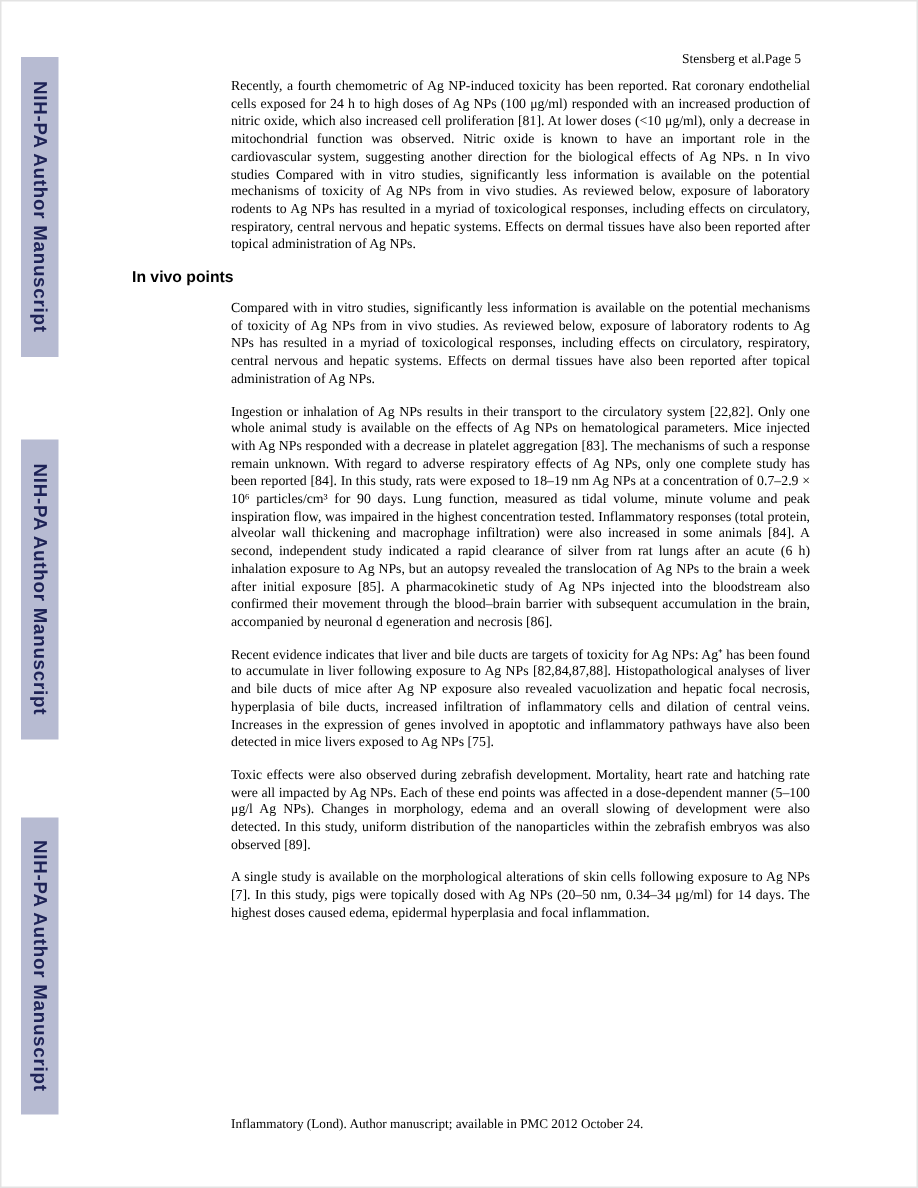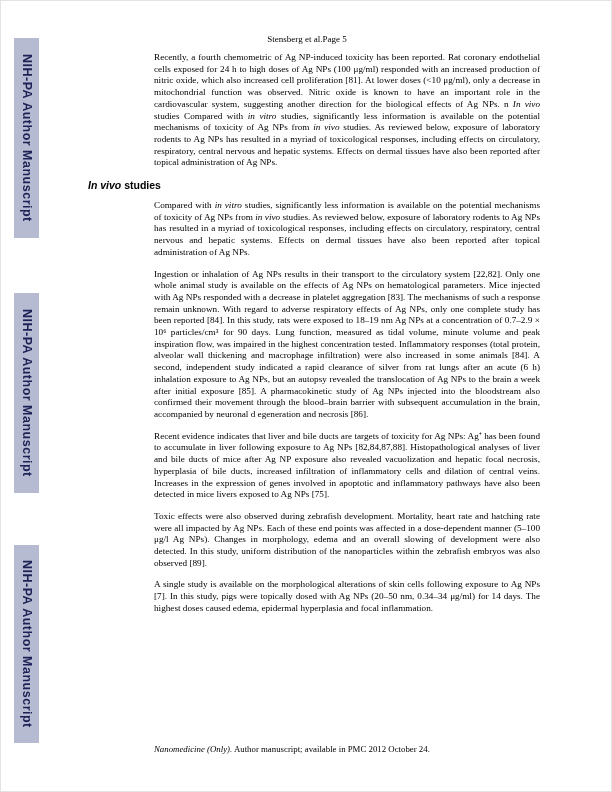--- a/index.html
+++ b/index.html
@@ -24,40 +24,40 @@
     font-size:12.5px;
     letter-spacing:0.5px;
     white-space:nowrap;
   }
   .bar-1{top:38px;height:200px;}
   .bar-2{top:293px;height:200px;}
   .bar-3{top:545px;height:198px;}
   .running-header{
     position:absolute;
     top:34px;left:80px;right:78px;
-    display:flex;justify-content:center;
+    display:flex;justify-content:flex-end;
     font-size:9px;
   }
   .content{
     position:absolute;
     top:52px;left:88px;right:72px;
   }
   .para{
     margin:0 0 10px 66px;
     font-size:9.2px;
     line-height:11.7px;
     text-align:justify;
   }
   .sec-heading{
     font-family:"Liberation Sans", sans-serif;
     font-size:10.5px;
     font-weight:bold;
     margin:3px 0 9px 0;
   }
-  .it{font-style:italic;}
+  .it{}
   .footer-citation{
     position:absolute;
     left:154px;top:744px;
     font-size:8.8px;
   }
 </style>
 </head>
 <body>
 
 <div class="page">
@@ -77,26 +77,26 @@
     <span>Page 5</span>
   </div>
 
   <main class="content">
     <section>
       <div class="paras">
           <div class="para"><span>Recently, a fourth chemometric of Ag NP-induced toxicity has been reported. Rat coronary endothelial cells exposed for 24 h to high doses of Ag NPs (100 μg/ml) responded with an increased production of nitric oxide, which also increased cell proliferation [81]. At lower doses (&lt;10 μg/ml), only a decrease in mitochondrial function was observed. Nitric oxide is known to have an important role in the cardiovascular system, suggesting another direction for the biological effects of Ag NPs. n </span><span class="it">In vivo</span><span> studies Compared with </span><span class="it">in vitro</span><span> studies, significantly less information is available on the potential mechanisms of toxicity of Ag NPs from </span><span class="it">in vivo</span><span> studies. As reviewed below, exposure of laboratory rodents to Ag NPs has resulted in a myriad of toxicological responses, including effects on circulatory, respiratory, central nervous and hepatic systems. Effects on dermal tissues have also been reported after topical administration of Ag NPs.</span></div>
         </div>
     </section>
     <section>
-      <h2 class="sec-heading"><span class="it">In vivo</span><span> studies</span></h2>
+      <h2 class="sec-heading"><span class="it">In vivo</span><span> points</span></h2>
       <div class="paras">
           <div class="para"><span>Compared with </span><span class="it">in vitro</span><span> studies, significantly less information is available on the potential mechanisms of toxicity of Ag NPs from </span><span class="it">in vivo</span><span> studies. As reviewed below, exposure of laboratory rodents to Ag NPs has resulted in a myriad of toxicological responses, including effects on circulatory, respiratory, central nervous and hepatic systems. Effects on dermal tissues have also been reported after topical administration of Ag NPs.</span></div>
           <div class="para"><span>Ingestion or inhalation of Ag NPs results in their transport to the circulatory system [22,82]. Only one whole animal study is available on the effects of Ag NPs on hematological parameters. Mice injected with Ag NPs responded with a decrease in platelet aggregation [83]. The mechanisms of such a response remain unknown. With regard to adverse respiratory effects of Ag NPs, only one complete study has been reported [84]. In this study, rats were exposed to 18–19 nm Ag NPs at a concentration of 0.7–2.9 × 10⁶ particles/cm³ for 90 days. Lung function, measured as tidal volume, minute volume and peak inspiration flow, was impaired in the highest concentration tested. Inflammatory responses (total protein, alveolar wall thickening and macrophage infiltration) were also increased in some animals [84]. A second, independent study indicated a rapid clearance of silver from rat lungs after an acute (6 h) inhalation exposure to Ag NPs, but an autopsy revealed the translocation of Ag NPs to the brain a week after initial exposure [85]. A pharmacokinetic study of Ag NPs injected into the bloodstream also confirmed their movement through the blood–brain barrier with subsequent accumulation in the brain, accompanied by neuronal d egeneration and necrosis [86].</span></div>
           <div class="para"><span>Recent evidence indicates that liver and bile ducts are targets of toxicity for Ag NPs: Ag⁺ has been found to accumulate in liver following exposure to Ag NPs [82,84,87,88]. Histopathological analyses of liver and bile ducts of mice after Ag NP exposure also revealed vacuolization and hepatic focal necrosis, hyperplasia of bile ducts, increased infiltration of inflammatory cells and dilation of central veins. Increases in the expression of genes involved in apoptotic and inflammatory pathways have also been detected in mice livers exposed to Ag NPs [75].</span></div>
           <div class="para"><span>Toxic effects were also observed during zebrafish development. Mortality, heart rate and hatching rate were all impacted by Ag NPs. Each of these end points was affected in a dose-dependent manner (5–100 μg/l Ag NPs). Changes in morphology, edema and an overall slowing of development were also detected. In this study, uniform distribution of the nanoparticles within the zebrafish embryos was also observed [89].</span></div>
           <div class="para"><span>A single study is available on the morphological alterations of skin cells following exposure to Ag NPs [7]. In this study, pigs were topically dosed with Ag NPs (20–50 nm, 0.34–34 μg/ml) for 14 days. The highest doses caused edema, epidermal hyperplasia and focal inflammation.</span></div>
         </div>
     </section>
   </main>
 
-  <div class="footer-citation"><span class="it">Nanomedicine (Only).</span><span> Author manuscript; available in PMC 2012 October 24.</span></div>
+  <div class="footer-citation"><span class="it">Inflammatory (Lond).</span><span> Author manuscript; available in PMC 2012 October 24.</span></div>
 
 </div>
 
 </body></html>

